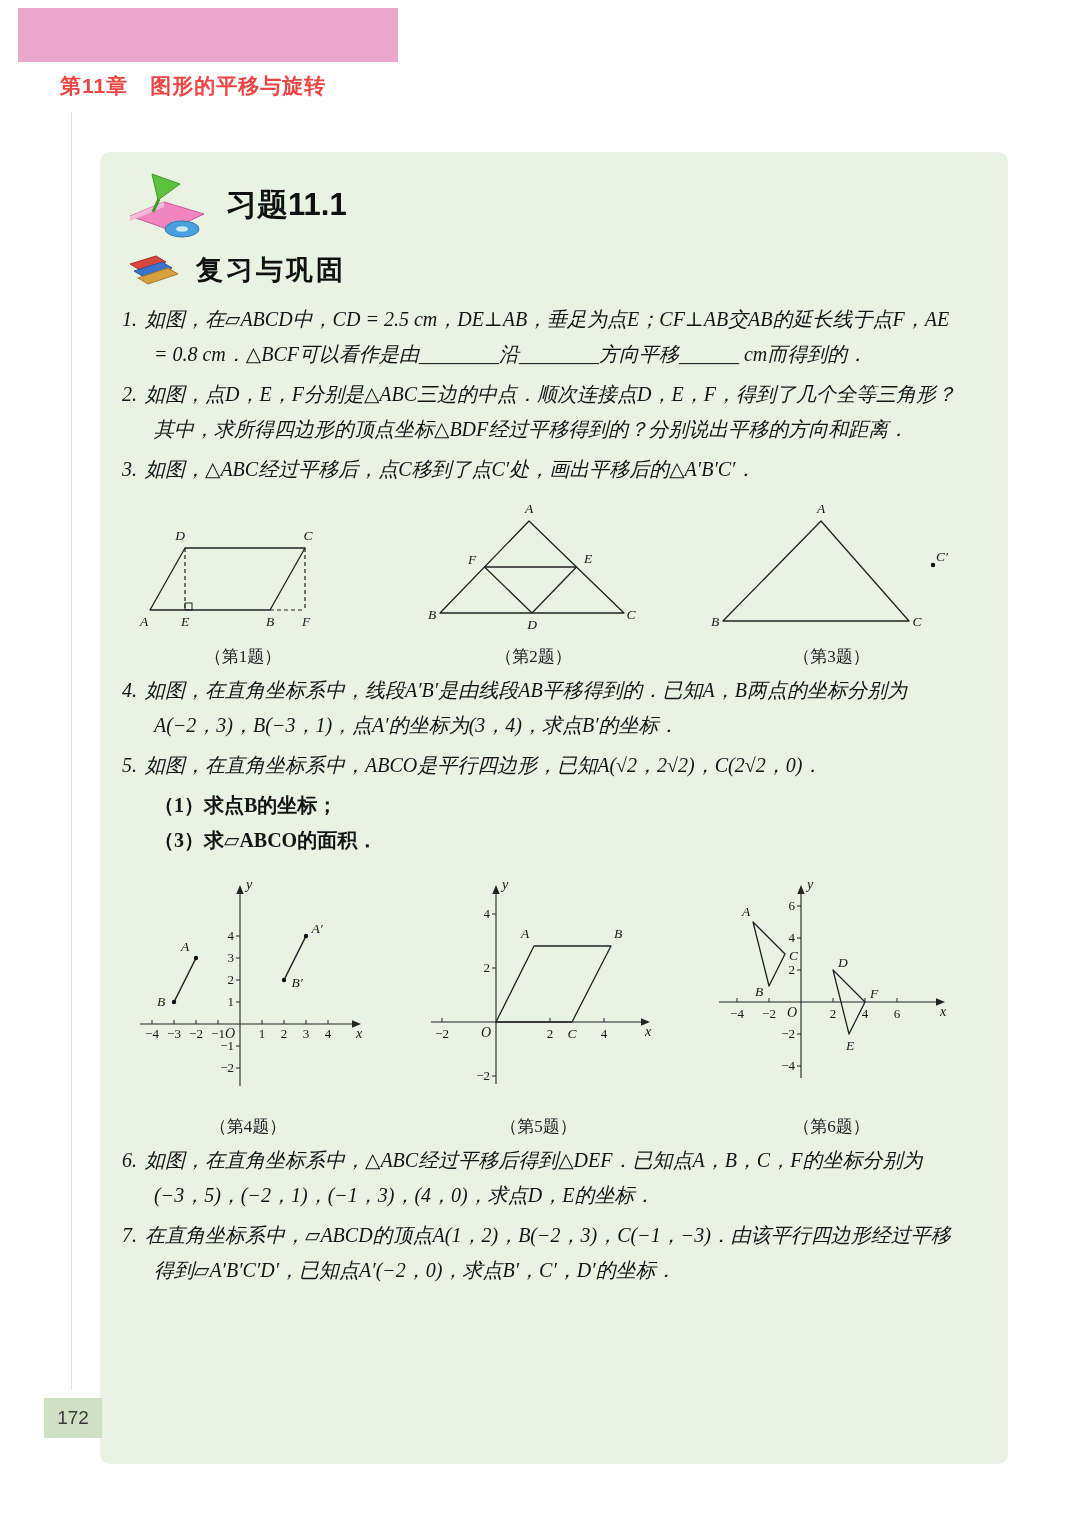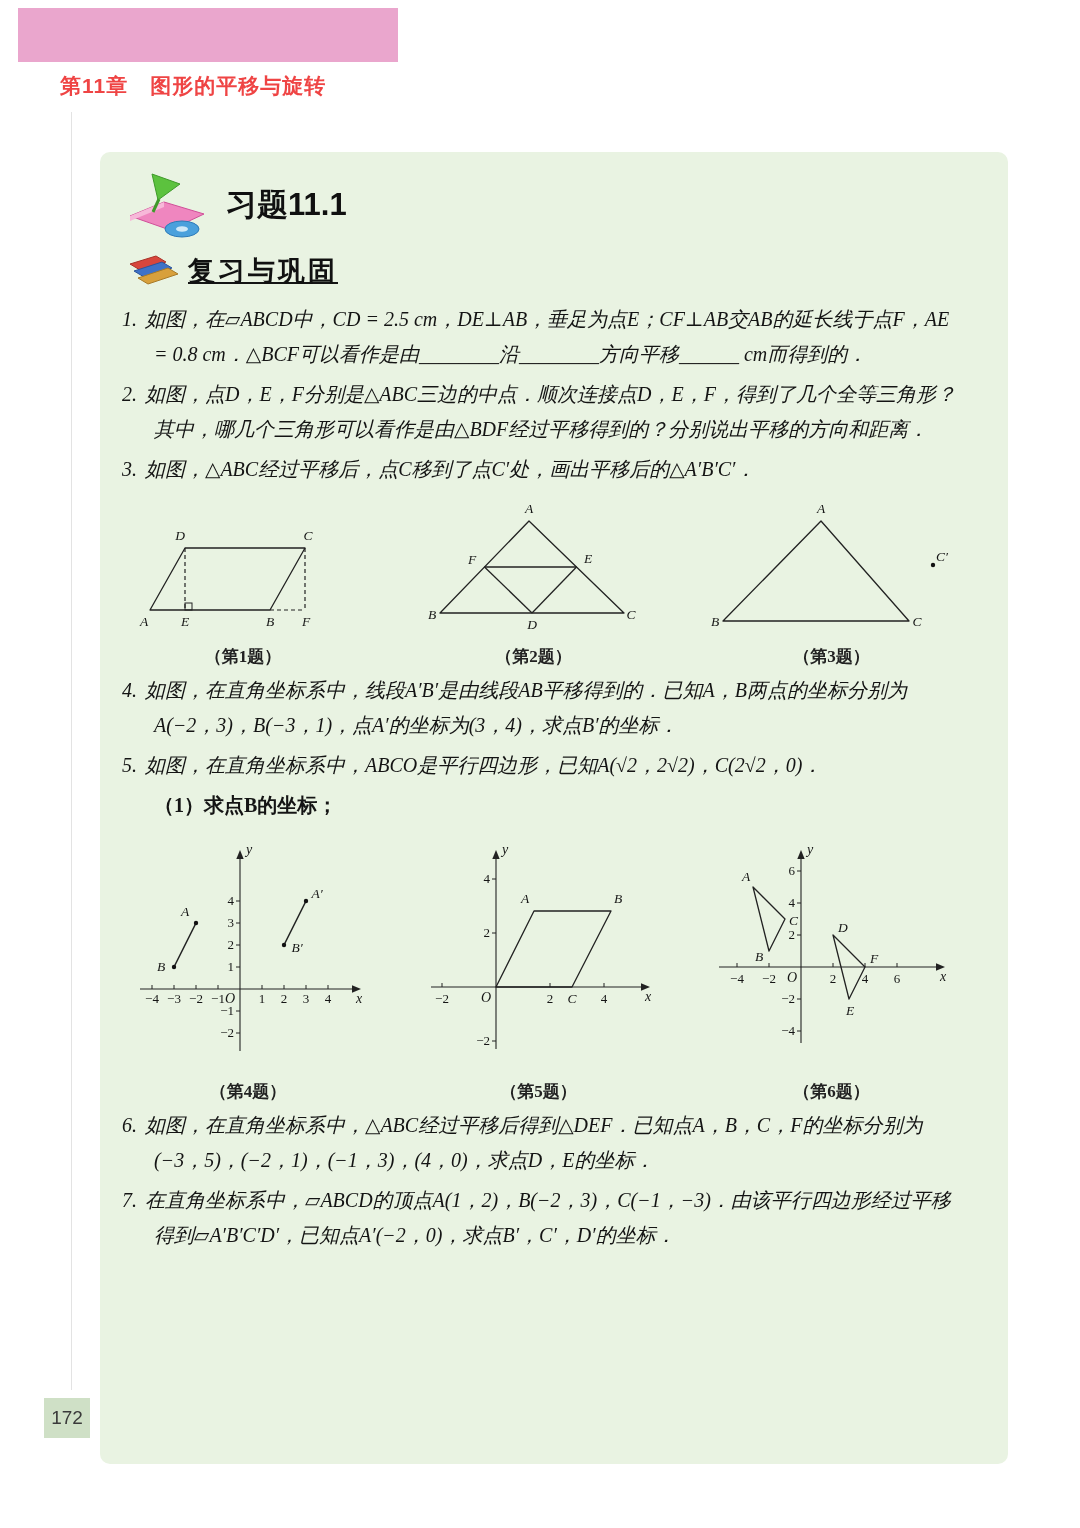--- a/index.html
+++ b/index.html
@@ -14,30 +14,30 @@
     font-size:21px;color:#ef4444;letter-spacing:1px;
   }
   .margin-line{position:absolute;left:71px;top:112px;width:1px;height:1278px;background:#e3e3e3;}
   .panel{
     position:absolute;left:100px;top:152px;width:908px;height:1312px;
     background:#e9f3e2;border-radius:10px;box-sizing:border-box;
     padding:14px 48px 0 22px;
   }
   .title-row{display:flex;align-items:center;gap:18px;margin:4px 0 12px 2px;}
   .exercise-title{font-family:"Liberation Sans","DejaVu Sans",sans-serif;font-weight:700;font-size:31px;color:#101010;}
-  .section-row{display:flex;align-items:center;gap:6px;margin:8px 0 12px 4px;text-decoration:underline;}
+  .section-row{display:flex;align-items:flex-start;gap:14px;margin:8px 0 12px 4px;}
   .section-title{font-weight:bold;font-size:27px;letter-spacing:3px;color:#111;}
   .prob{font-size:20px;line-height:35px;margin:5px 0;padding-left:32px;text-indent:-32px;font-style:italic;}
   .prob .pnum{margin-right:8px;}
   .sub{font-size:20px;line-height:35px;padding-left:32px;font-weight:bold;}
   .figrow{display:flex;justify-content:space-between;align-items:flex-end;margin:14px 6px 4px 6px;}
   .figblock{text-align:center;}
-  .caption{font-size:17px;margin-top:7px;color:#222;font-weight:bold;}
+  .caption{font-size:17px;margin-top:7px;color:#222;}
   .pagenum{
-    position:absolute;left:44px;top:1398px;width:46px;height:40px;background:#cfe0c6;
+    position:absolute;left:44px;top:1398px;width:58px;height:40px;background:#cfe0c6;
     color:#3a3a3a;font-family:"Liberation Sans",sans-serif;font-size:19px;
     display:flex;align-items:center;justify-content:center;
   }
   
   svg text{fill:#151515;}
   .pt{font:italic 13.5px "Liberation Serif",serif;text-anchor:middle;}
   .pt-s{font:italic 13.5px "Liberation Serif",serif;text-anchor:start;}
   .tk{font:13px "Liberation Serif",serif;text-anchor:middle;}
   .tke{font:13px "Liberation Serif",serif;text-anchor:end;}
   .ax{font:italic 14px "Liberation Serif",serif;text-anchor:middle;}
@@ -76,21 +76,21 @@
       <polygon points="8,19 36,10 46,16 18,25" fill="#3e72c8" stroke="#2c549c"></polygon>
       <polygon points="12,26 42,16 52,22 22,32" fill="#d8a03c" stroke="#a87a28"></polygon>
     </svg>
     <div class="section-title">复习与巩固</div>
   </div>
 
   <div>
 
     <p class="prob"><span class="pnum">1.</span><span>如图，在▱ABCD中，CD = 2.5 cm，DE⊥AB，垂足为点E；CF⊥AB交AB的延长线于点F，AE = 0.8 cm．△BCF可以看作是由________沿________方向平移______ cm而得到的．</span></p>
 
-    <p class="prob"><span class="pnum">2.</span><span>如图，点D，E，F分别是△ABC三边的中点．顺次连接点D，E，F，得到了几个全等三角形？其中，哪几个三角形可以看作是由△BDF经过平移得到的？分别说出平移的方向和距离．</span></p>
+    <p class="prob"><span class="pnum">2.</span><span>如图，点D，E，F分别是△ABC三边的中点．顺次连接点D，E，F，得到了几个全等三角形？其中，求所得四边形的顶点坐标△BDF经过平移得到的？分别说出平移的方向和距离．</span></p>
 
     <p class="prob"><span class="pnum">3.</span><span>如图，△ABC经过平移后，点C移到了点C′处，画出平移后的△A′B′C′．</span></p>
 
     <div class="figrow">
 
       <div class="figblock">
         <svg width="230" height="126" viewBox="0 0 230 126">
           <g>
             <polygon class="st" points="22,102 142,102 177,40 57,40"></polygon>
             <line class="dash" x1="57" y1="40" x2="57" y2="102"></line>
@@ -138,20 +138,21 @@
           <text class="pt" x="233" y="60">C′</text>
         </svg>
         <div class="caption">（第3题）</div>
       </div>
     </div>
 
     <p class="prob"><span class="pnum">4.</span><span>如图，在直角坐标系中，线段A′B′是由线段AB平移得到的．已知A，B两点的坐标分别为A(−2，3)，B(−3，1)，点A′的坐标为(3，4)，求点B′的坐标．</span></p>
 
     <p class="prob"><span class="pnum">5.</span><span>如图，在直角坐标系中，ABCO是平行四边形，已知A(√2，2√2)，C(2√2，0)．</span></p>
     <div class="sub">（1）求点B的坐标；</div>
+    <div class="sub">（3）求▱ABCO的面积．</div>
 
     <div class="figrow">
 
       <div class="figblock">
         <svg width="240" height="232" viewBox="0 0 240 232">
           <g>
             <line class="axln" x1="12" y1="152" x2="226" y2="152"></line>
             <polygon class="arrow" points="233,152 224,148.3 224,155.7"></polygon>
             <line class="axln" x1="112" y1="214" x2="112" y2="21"></line>
             <polygon class="arrow" points="112,13 108.3,22 115.7,22"></polygon>

